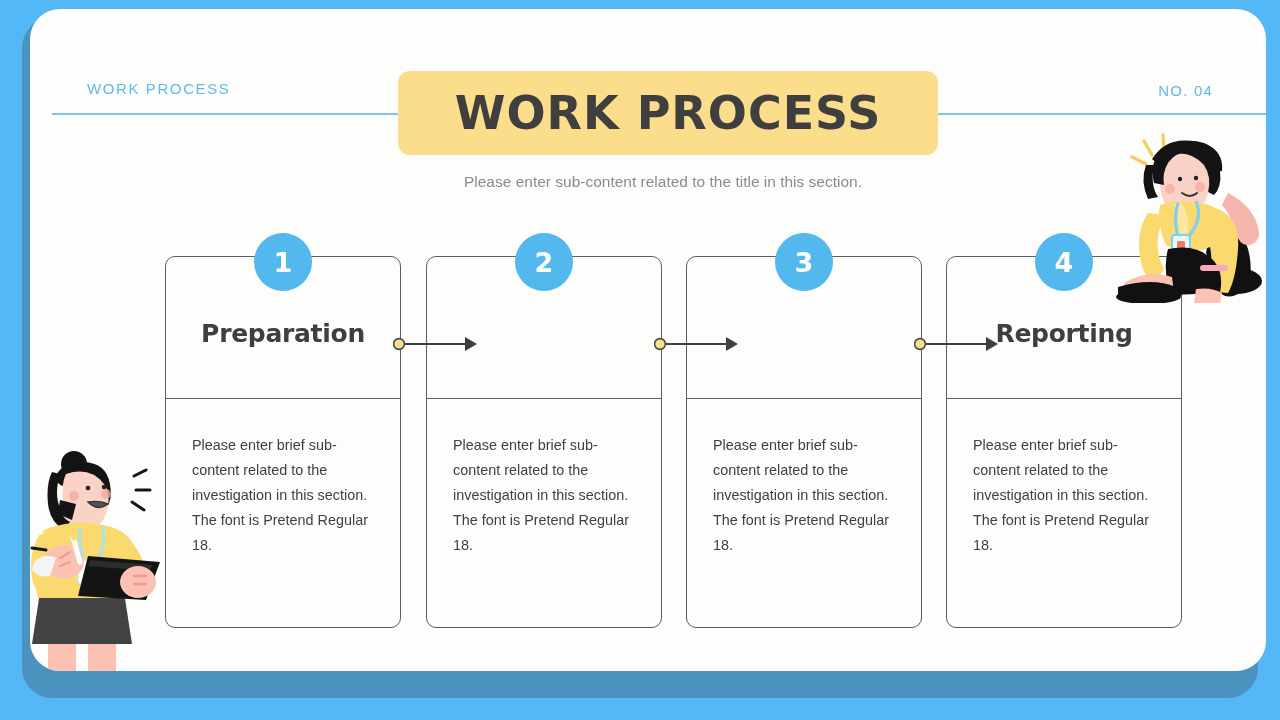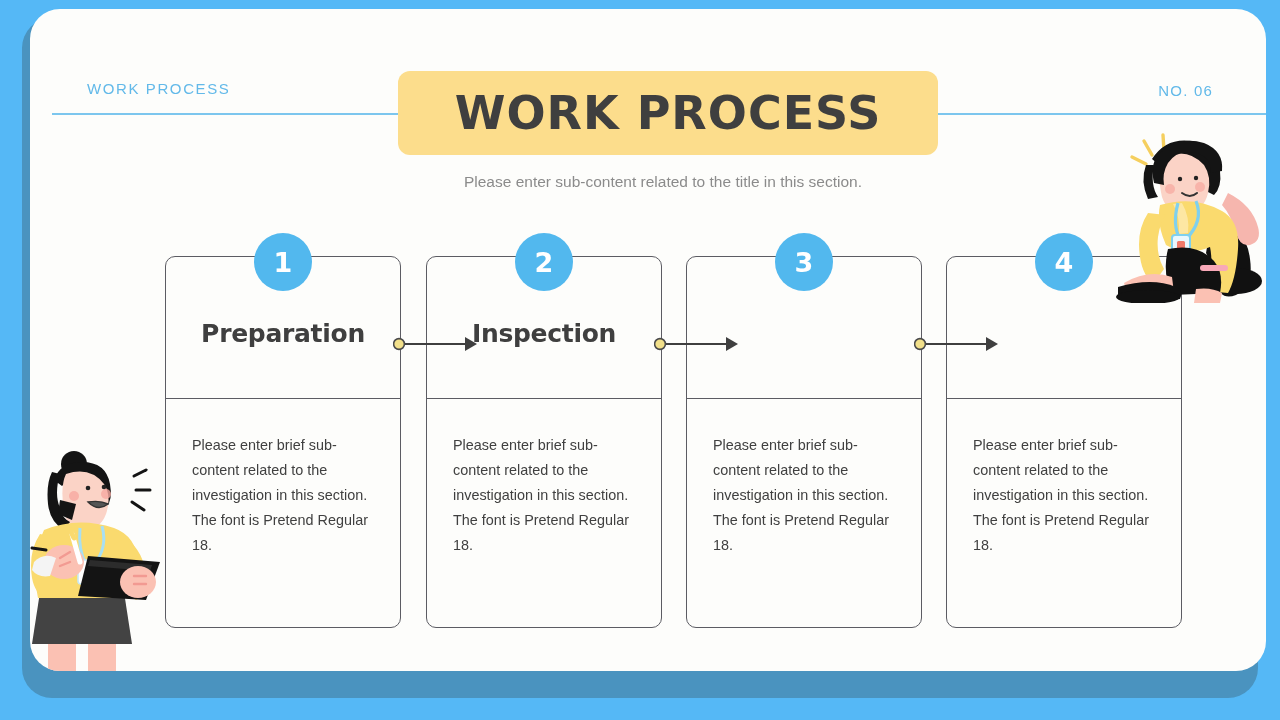--- a/index.html
+++ b/index.html
@@ -84,21 +84,21 @@
   .illus-bl{left:0px;top:425px;}
 </style>
 </head>
 <body>
 
 <div class="slide-shadow"></div>
 
 <div class="slide">
 
   <div class="hdr-eyebrow">WORK PROCESS</div>
-  <div class="hdr-no">NO. 06</div>
+  <div class="hdr-no">NO. 04</div>
   <div class="hdr-rule"></div>
 
   <div class="title-banner">
     <span>WORK PROCESS</span>
   </div>
 
   <div class="subtitle">Please enter sub-content related to the title in this section.</div>
 
   <div class="steps">
 
@@ -117,21 +117,20 @@
         <polygon points="72,4 84,11 72,18" fill="#3f3f3f"></polygon>
         <circle cx="6" cy="11" r="5.4" fill="#f2e08a" stroke="#4a4a4a" stroke-width="1.6"></circle>
       </svg>
     </div>
 
     <div class="num-badge" style="left:372px;">
       <span>2</span>
     </div>
     <div class="card" style="left:283px;">
       <div class="card-divider"></div>
-      <div class="card-title">Inspection</div>
       <div class="card-body">Please enter brief sub-content related to the investigation in this section. The font is Pretend Regular 18.</div>
     </div>
 
     <div class="conn" style="left:511px;width:86px;">
       <svg width="86" height="22" viewBox="0 0 86 22">
         <line x1="8" y1="11" x2="72" y2="11" stroke="#3f3f3f" stroke-width="2.2"></line>
         <polygon points="72,4 84,11 72,18" fill="#3f3f3f"></polygon>
         <circle cx="6" cy="11" r="5.4" fill="#f2e08a" stroke="#4a4a4a" stroke-width="1.6"></circle>
       </svg>
     </div>
@@ -150,20 +149,21 @@
         <polygon points="72,4 84,11 72,18" fill="#3f3f3f"></polygon>
         <circle cx="6" cy="11" r="5.4" fill="#f2e08a" stroke="#4a4a4a" stroke-width="1.6"></circle>
       </svg>
     </div>
 
     <div class="num-badge" style="left:892px;">
       <span>4</span>
     </div>
     <div class="card" style="left:803px;">
       <div class="card-divider"></div>
+      <div class="card-title">Reporting</div>
       <div class="card-body">Please enter brief sub-content related to the investigation in this section. The font is Pretend Regular 18.</div>
     </div>
 
   </div>
 
   <div class="illus illus-tr">
     <svg width="176" height="172" viewBox="0 0 176 172">
 
       <g stroke="#f5cf5e" stroke-width="3.4" stroke-linecap="round">
         <line x1="36" y1="10" x2="44" y2="24"></line>

